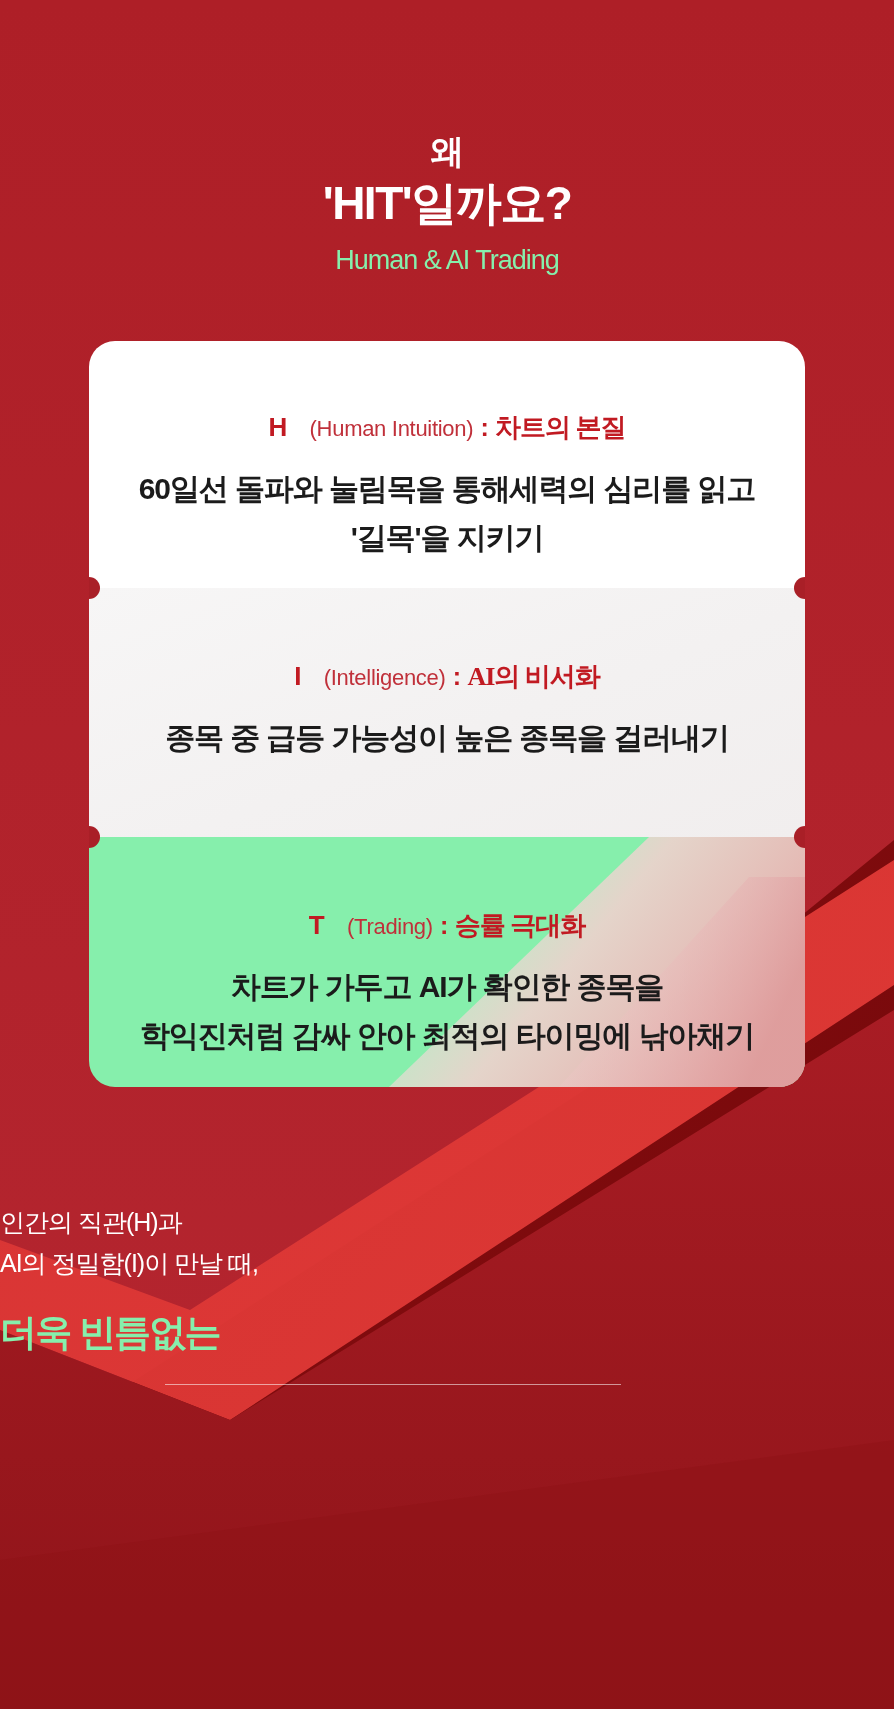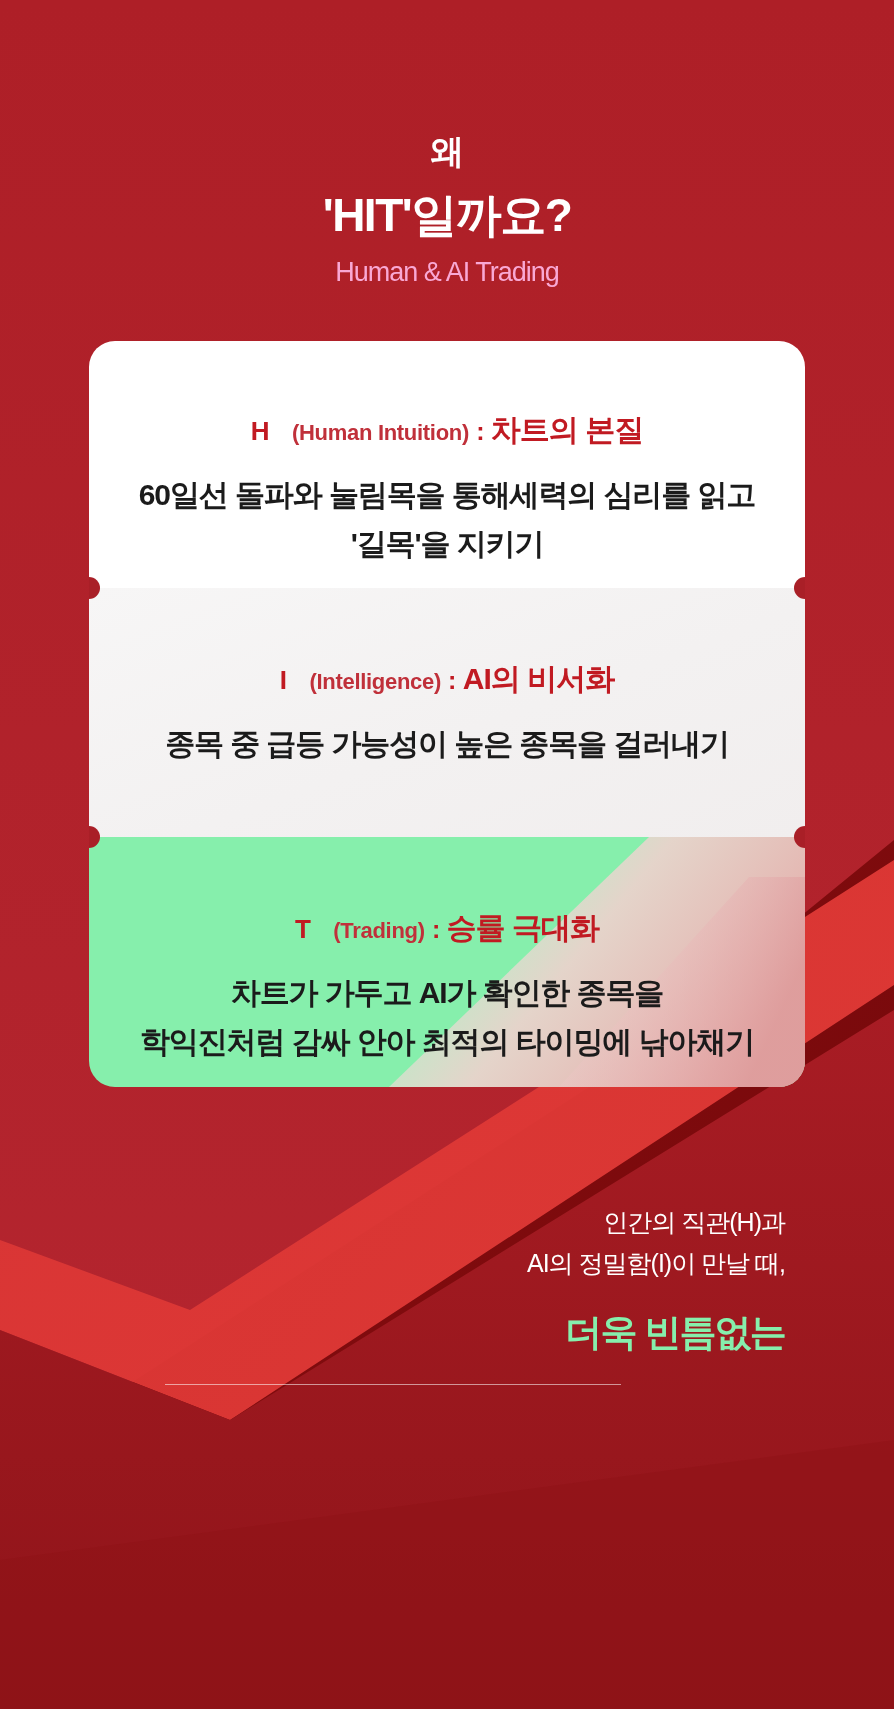--- a/index.html
+++ b/index.html
@@ -15,24 +15,24 @@
   #bg { position:absolute; inset:0; width:894px; height:1709px; }
 
   
   .header { position:absolute; top:132px; left:0; width:894px; text-align:center; z-index:5; }
   .hdr-why {
     font-size:34px; font-weight:700; color:#ffffff;
     letter-spacing:-0.5px; line-height:1.15;
   }
   .hdr-main {
     font-size:46px; font-weight:800; color:#ffffff;
-    letter-spacing:-1.5px; line-height:1.25; margin-top:16px;
+    letter-spacing:-1.5px; line-height:1.25; margin-top:4px;
   }
   .hdr-sub {
-    font-size:27px; font-weight:400; color:#f9a8d4;
+    font-size:27px; font-weight:400; color:#86efac;
     letter-spacing:-1px; margin-top:12px;
   }
 
   
   .cards {
     position:absolute; top:341px; left:89px;
     width:716px; height:746px;
     border-radius:26px; overflow:hidden; z-index:5;
   }
   .card { position:relative; width:100%; text-align:center; }
@@ -41,44 +41,44 @@
   .card-3 { height:250px; background:#86efac; overflow:hidden; }
 
   .card-inner { position:relative; z-index:3; }
 
   .c-title { font-size:25px; letter-spacing:-0.8px; white-space:nowrap; }
   .c1 .c-title { padding-top:69px; }
   .c2 .c-title { padding-top:71px; }
   .c3 .c-title { padding-top:71px; }
 
   .t-letter { font-weight:800; color:#c11a22; font-size:26px; }
-  .t-paren  { font-weight:700; color:#c0303a; font-size:22px; letter-spacing:-0.3px;margin-left:17px; }
+  .t-paren  { font-weight:400; color:#c0303a; font-size:22px; letter-spacing:-0.3px;margin-left:17px; }
   .t-colon  { font-weight:700; color:#c11a22; font-size:25px; padding:0 1px; }
-  .t-ko     { font-weight:800; color:#c11a22; font-size:30px; letter-spacing:-1px; }
+  .t-ko     { font-weight:800; color:#c11a22; font-size:26px; letter-spacing:-1px;font-family:Liberation Serif, serif; }
 
   .c-body {
     margin-top:20px; font-size:30px; font-weight:700; color:#1b1b1b;
     line-height:1.62; letter-spacing:-1.1px;
   }
 
   
   .sweep { position:absolute; inset:0; z-index:1; }
 
   
   .notch {
     position:absolute; width:22px; height:22px; border-radius:50%;
     background:#a91f27; z-index:9;
   }
   .notch.l { left:-11px; }
   .notch.r { right:-11px; }
   .notch.s1 { top:236px; }
   .notch.s2 { top:485px; }
 
   
-  .footer { position:absolute; top:1202px; left:0; width:785px; text-align:right; z-index:6; }
+  .footer { position:absolute; top:1202px; left:0; width:785px; text-align:left; z-index:6; }
   .f-lead {
     font-size:25px; font-weight:500; color:#ffffff;
     line-height:1.62; letter-spacing:-1px;
   }
   .f-big {
     margin-top:24px;
     font-size:37px; font-weight:800; color:#86efac;
     line-height:1.38; letter-spacing:-1.8px;
   }
   .f-rule {

